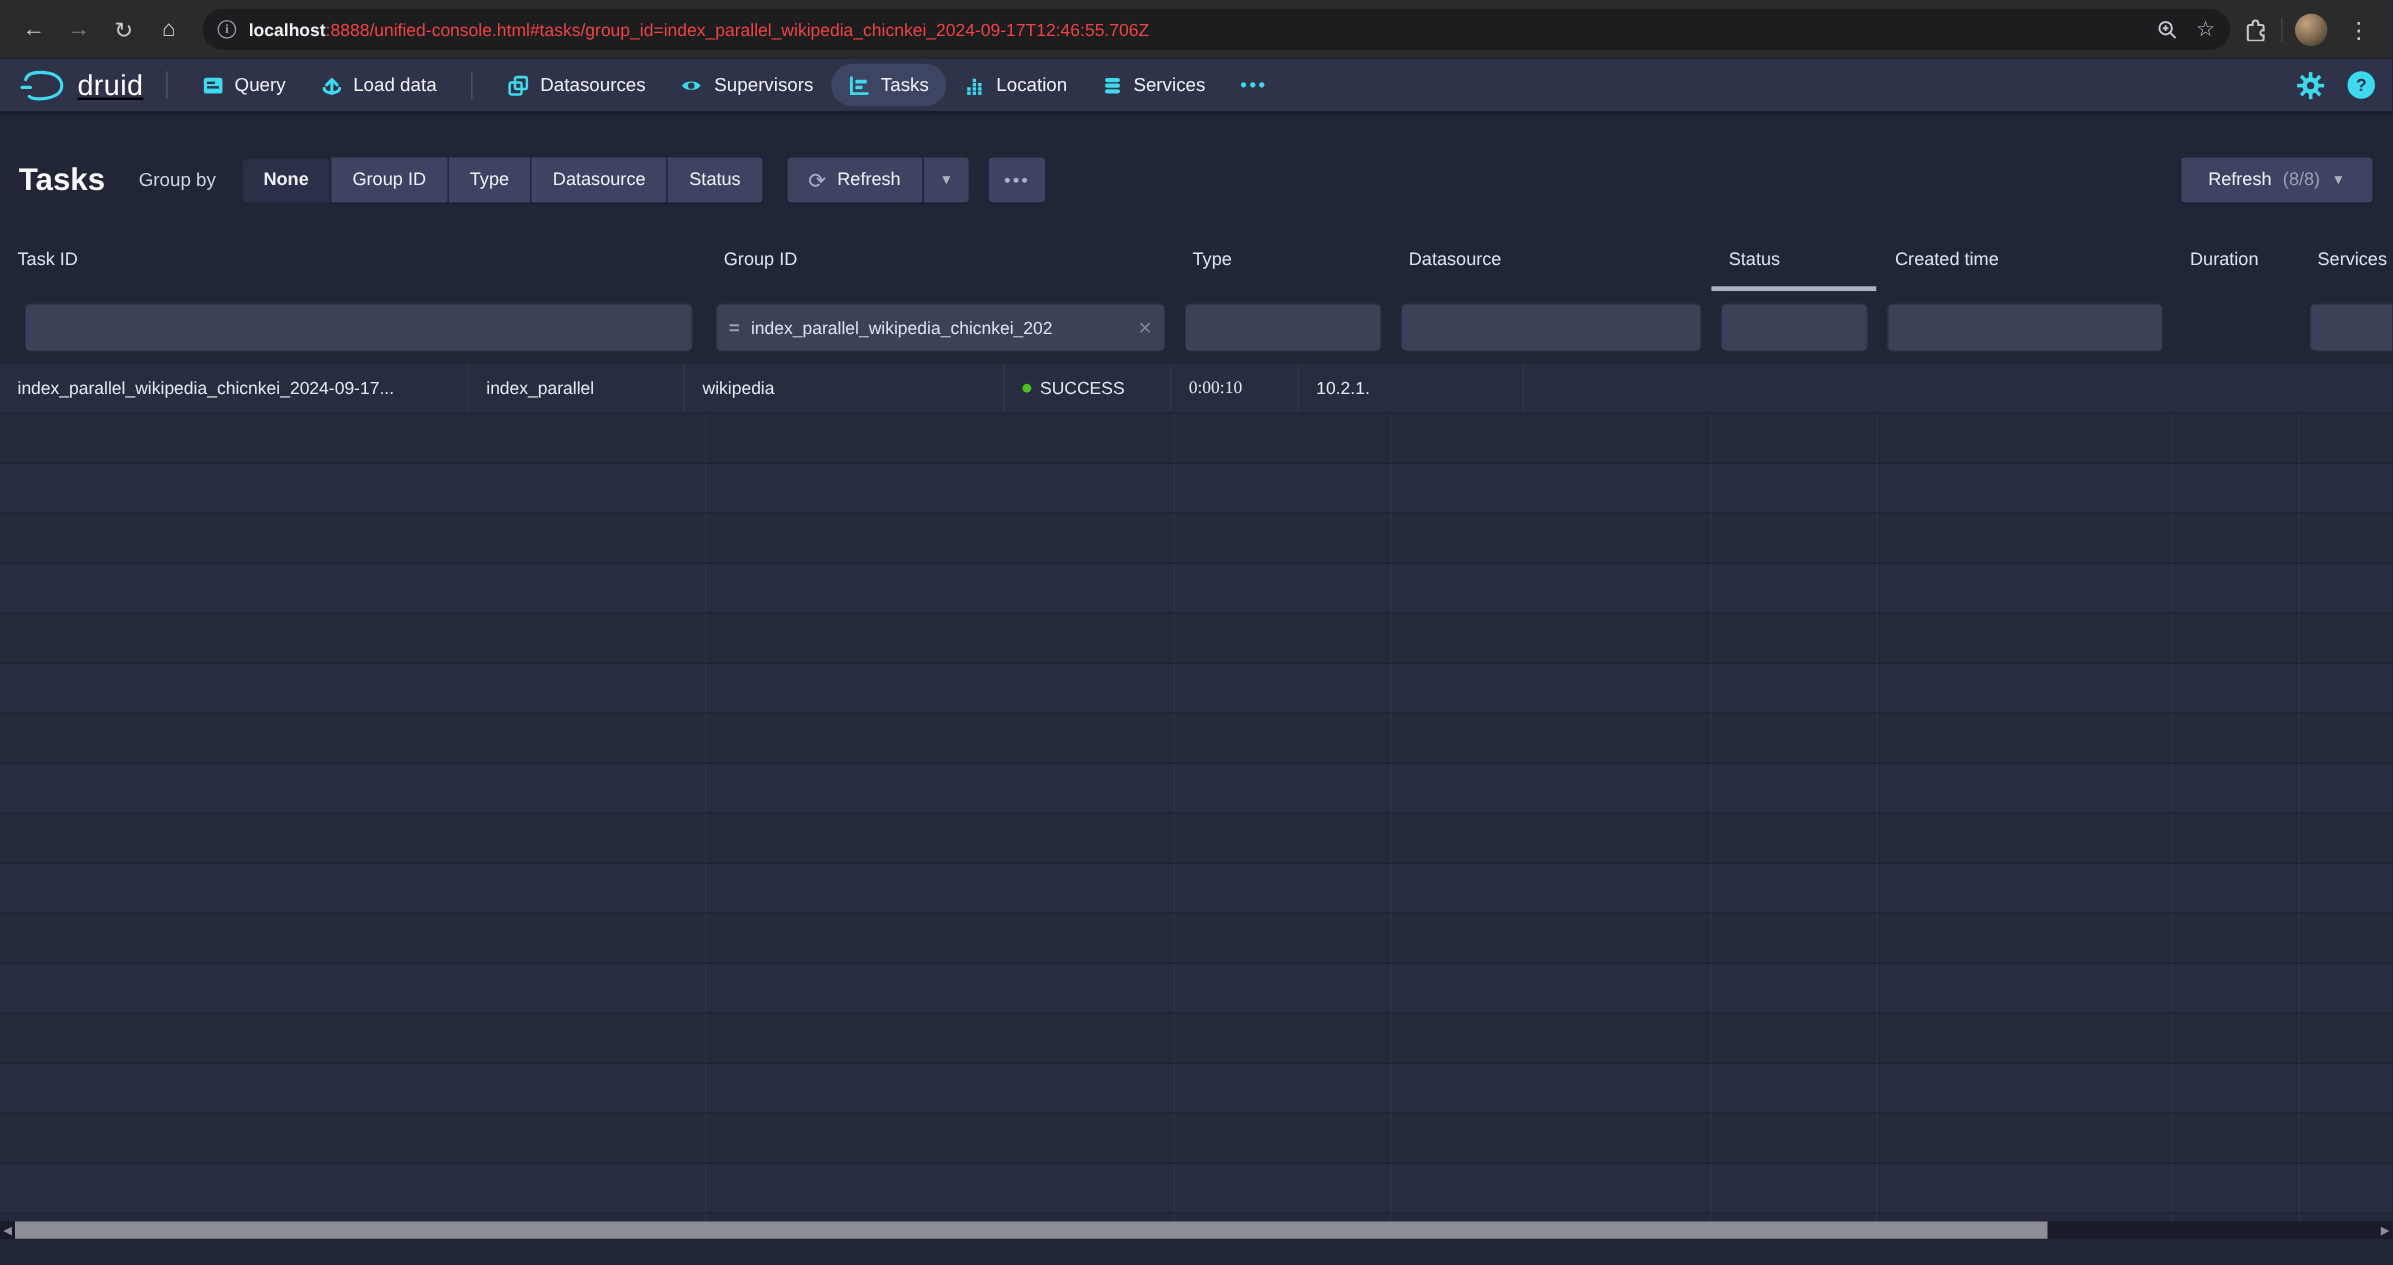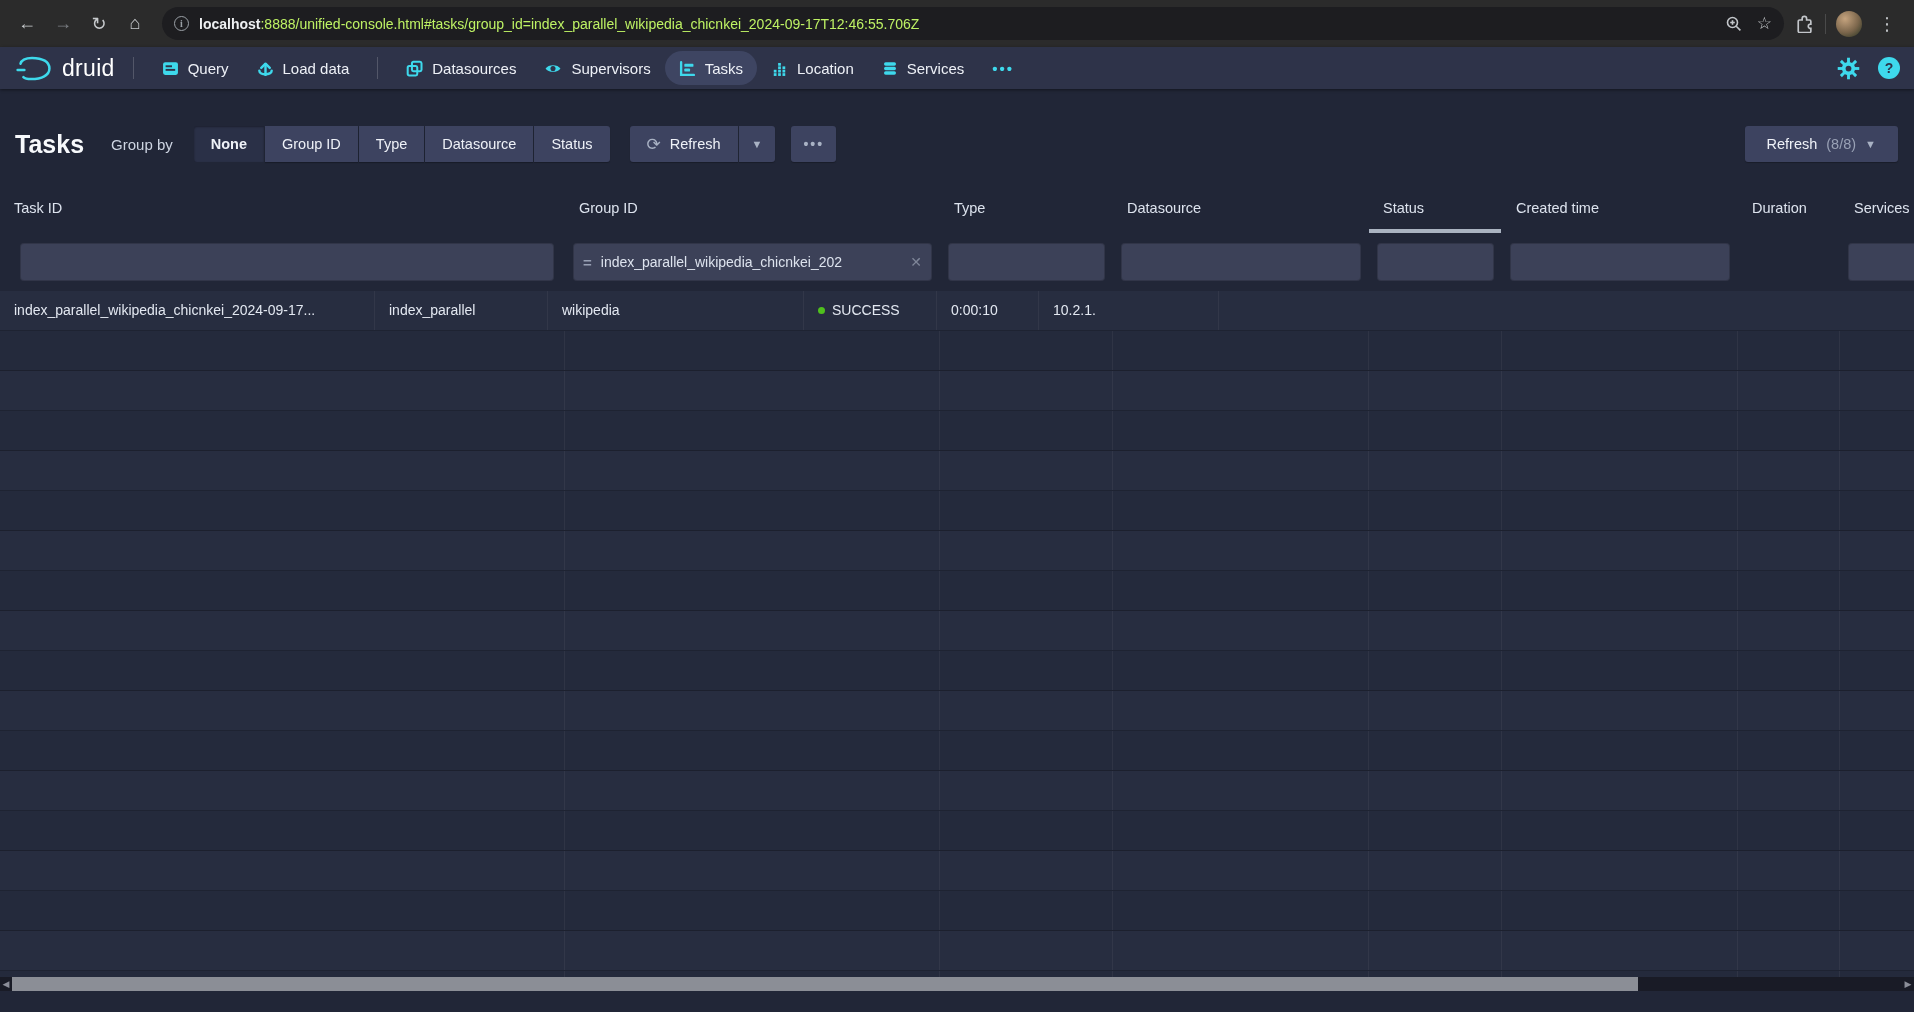--- a/index.html
+++ b/index.html
@@ -12,31 +12,31 @@
   .b-icon { color:#c6c9cc; font-size:18px; width:30px; height:30px; display:flex;
             align-items:center; justify-content:center; border-radius:50%; flex:0 0 auto; }
   .b-icon.dim { color:#7c7f84; }
   .url-pill { height:33px; flex:1 1 auto; background:#1d1d20; border-radius:17px;
               display:flex; align-items:center; padding:0 12px; gap:10px; margin:0 6px; min-width:0; }
   .info-circle { width:15px; height:15px; border:1.6px solid #9aa0a6; border-radius:50%;
                  color:#9aa0a6; font-size:10px; font-weight:700; display:flex;
                  align-items:center; justify-content:center; font-family:"Liberation Serif",serif; flex:0 0 auto;}
   .url-text { font-size:14px; white-space:nowrap; overflow:hidden; flex:1 1 auto; }
   .url-text .host { color:#eef0f2; font-weight:700; }
-  .url-text .rest { color:#bef264; }
+  .url-text .rest { color:#ef4444; }
   .pill-right { display:flex; align-items:center; gap:14px; flex:0 0 auto; }
   .chrome-right { display:flex; align-items:center; gap:10px; flex:0 0 auto; }
   .v-div { width:1px; height:20px; background:#4a4a4a; }
   .avatar { width:26px; height:26px; border-radius:50%;
             background:radial-gradient(circle at 35% 30%, #c5a37e, #7b664c 55%, #41432f 85%, #2f3226); }
 
   
   .navbar { height:42px; background:#2e3349; display:flex; align-items:center;
             padding:0 14px; box-shadow:0 1px 3px rgba(0,0,0,.45); position:relative; z-index:2; }
-  .brand { display:flex; align-items:center; gap:8px; padding-right:4px; }
+  .brand { display:flex; align-items:center; gap:8px; padding-right:4px;text-decoration:underline; }
   .brand-text { color:#ffffff; font-size:23px; letter-spacing:.3px; }
   .nav-sep { width:1px; height:22px; background:rgba(255,255,255,.18); margin:0 14px; }
   .nav-item { display:flex; align-items:center; gap:9px; height:34px; padding:0 14px;
               border-radius:17px; color:#eef1f7; font-size:15px; cursor:pointer; }
   .nav-item.active { background:#3e4562; }
   .nav-item .dots { color:#3ed9ec; font-size:15px; font-weight:700; letter-spacing:2px; }
   .nav-right { margin-left:auto; display:flex; align-items:center; gap:18px; }
   .help-circle { width:22px; height:22px; border-radius:50%; background:#3ed9ec; color:#2e3349;
                  font-weight:700; font-size:14px; display:flex; align-items:center; justify-content:center; }
 
@@ -317,21 +317,21 @@
       <div class="f-cell" style="width: 180px;">
         <div class="filter-box"></div>
       </div>
     </div>
   <div class="tbody">
       <div class="t-row tr even">
         <div class="td" style="width: 375px;">index_parallel_wikipedia_chicnkei_2024-09-17...</div>
         <div class="td" style="width: 173px;">index_parallel</div>
         <div class="td" style="width: 256px;">wikipedia</div>
         <div class="td" style="width: 133px;"><span class="status-dot" style="background: rgb(79, 192, 29);"></span>SUCCESS</div>
-        <div class="td" style="width: 102px;">0:00:10</div>
+        <div class="td" style="width: 102px; font-family: Liberation Serif, serif;">0:00:10</div>
         <div class="td" style="width: 180px;">10.2.1.</div>
       </div>
       <div class="t-row tr">
         <div class="td" style="width: 565px;"></div>
         <div class="td" style="width: 375px;"></div>
         <div class="td" style="width: 173px;"></div>
         <div class="td" style="width: 256px;"></div>
         <div class="td" style="width: 133px;"></div>
         <div class="td" style="width: 236px;"></div>
         <div class="td" style="width: 102px;"></div>

